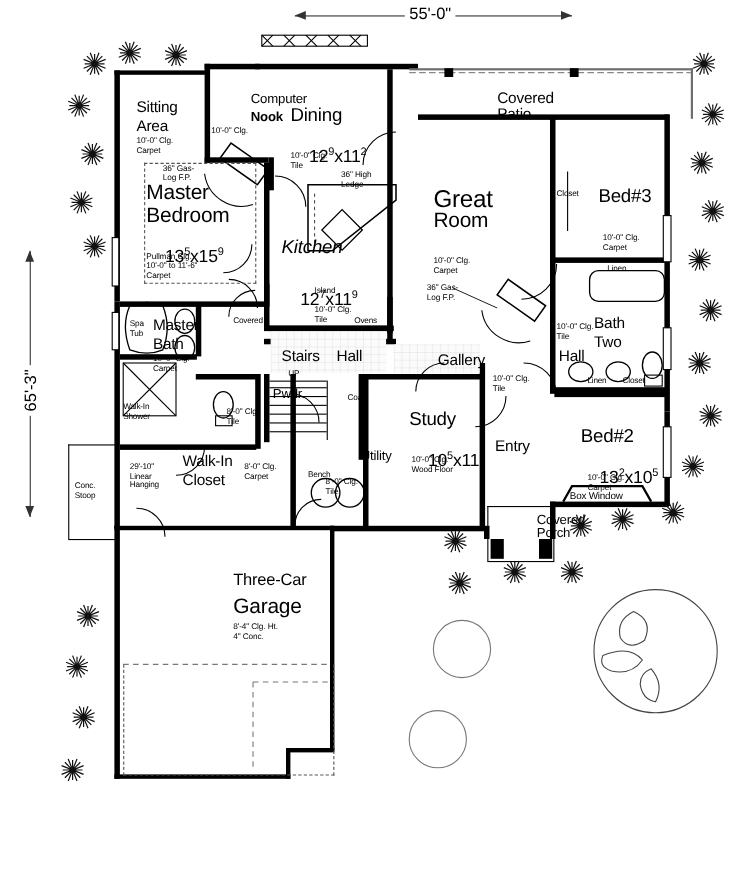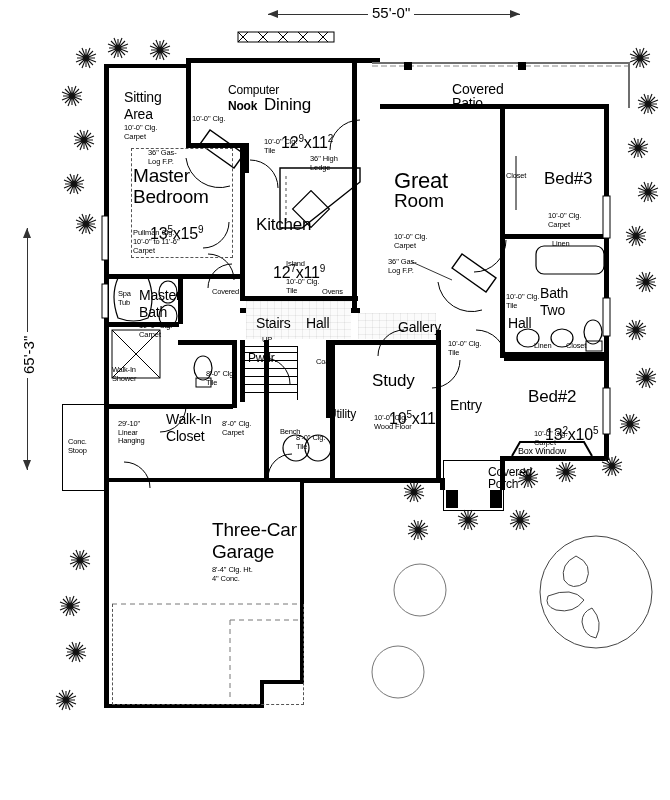--- a/index.html
+++ b/index.html
@@ -406,21 +406,21 @@
   <div class="lbl rm-dim" style="left:133px; top:209px;">
     <span>13</span><sup>5</sup><span>x15</span><sup>9</sup>
   </div>
   <div class="lbl rm-note" style="left:133px; top:229px;">Pullman Clg.
 10'-0" to 11'-6"
 Carpet</div>
 
   <div class="lbl rm-note" style="left:310px; top:155px;">36" High
 Ledge</div>
 
-  <div class="lbl rm-name" style="left:256px; top:216px;">Kitchen</div>
+  <div class="lbl rm-name" style="left:256px; top:216px;font-style:italic;">Kitchen</div>
   <div class="lbl rm-dim" style="left:256px; top:248px;">
     <span>12</span><sup>7</sup><span>x11</span><sup>9</sup>
   </div>
   <div class="lbl tiny" style="left:286px; top:260px;">Island</div>
   <div class="lbl rm-note" style="left:286px; top:278px;">10'-0" Clg.
 Tile</div>
   <div class="lbl tiny" style="left:212px; top:288px;">Covered</div>
   <div class="lbl tiny" style="left:322px; top:288px;">Ovens</div>
 
   <div class="lbl rm-name" style="left:394px; top:170px; font-size:22px;">Great</div>
@@ -500,18 +500,18 @@
 Wood Floor</div>
 
   <div class="lbl rm-name sm" style="left:450px; top:398px;">Entry</div>
 
   <div class="lbl tiny" style="left:68px; top:438px;">Conc.
 Stoop</div>
 
   <div class="lbl rm-name xs" style="left:452px; top:466px;">Covered
 Porch</div>
 
-  <div class="lbl rm-name" style="left:212px; top:520px; font-size:19px;">Three-Car</div>
+  <div class="lbl rm-name" style="left:212px; top:520px; font-size:15px;">Three-Car</div>
   <div class="lbl rm-name" style="left:212px; top:542px; font-size:19px;">Garage</div>
   <div class="lbl rm-note" style="left:212px; top:566px;">8'-4" Clg. Ht.
 4" Conc.</div>
 
 </div>
 
 </body></html>

